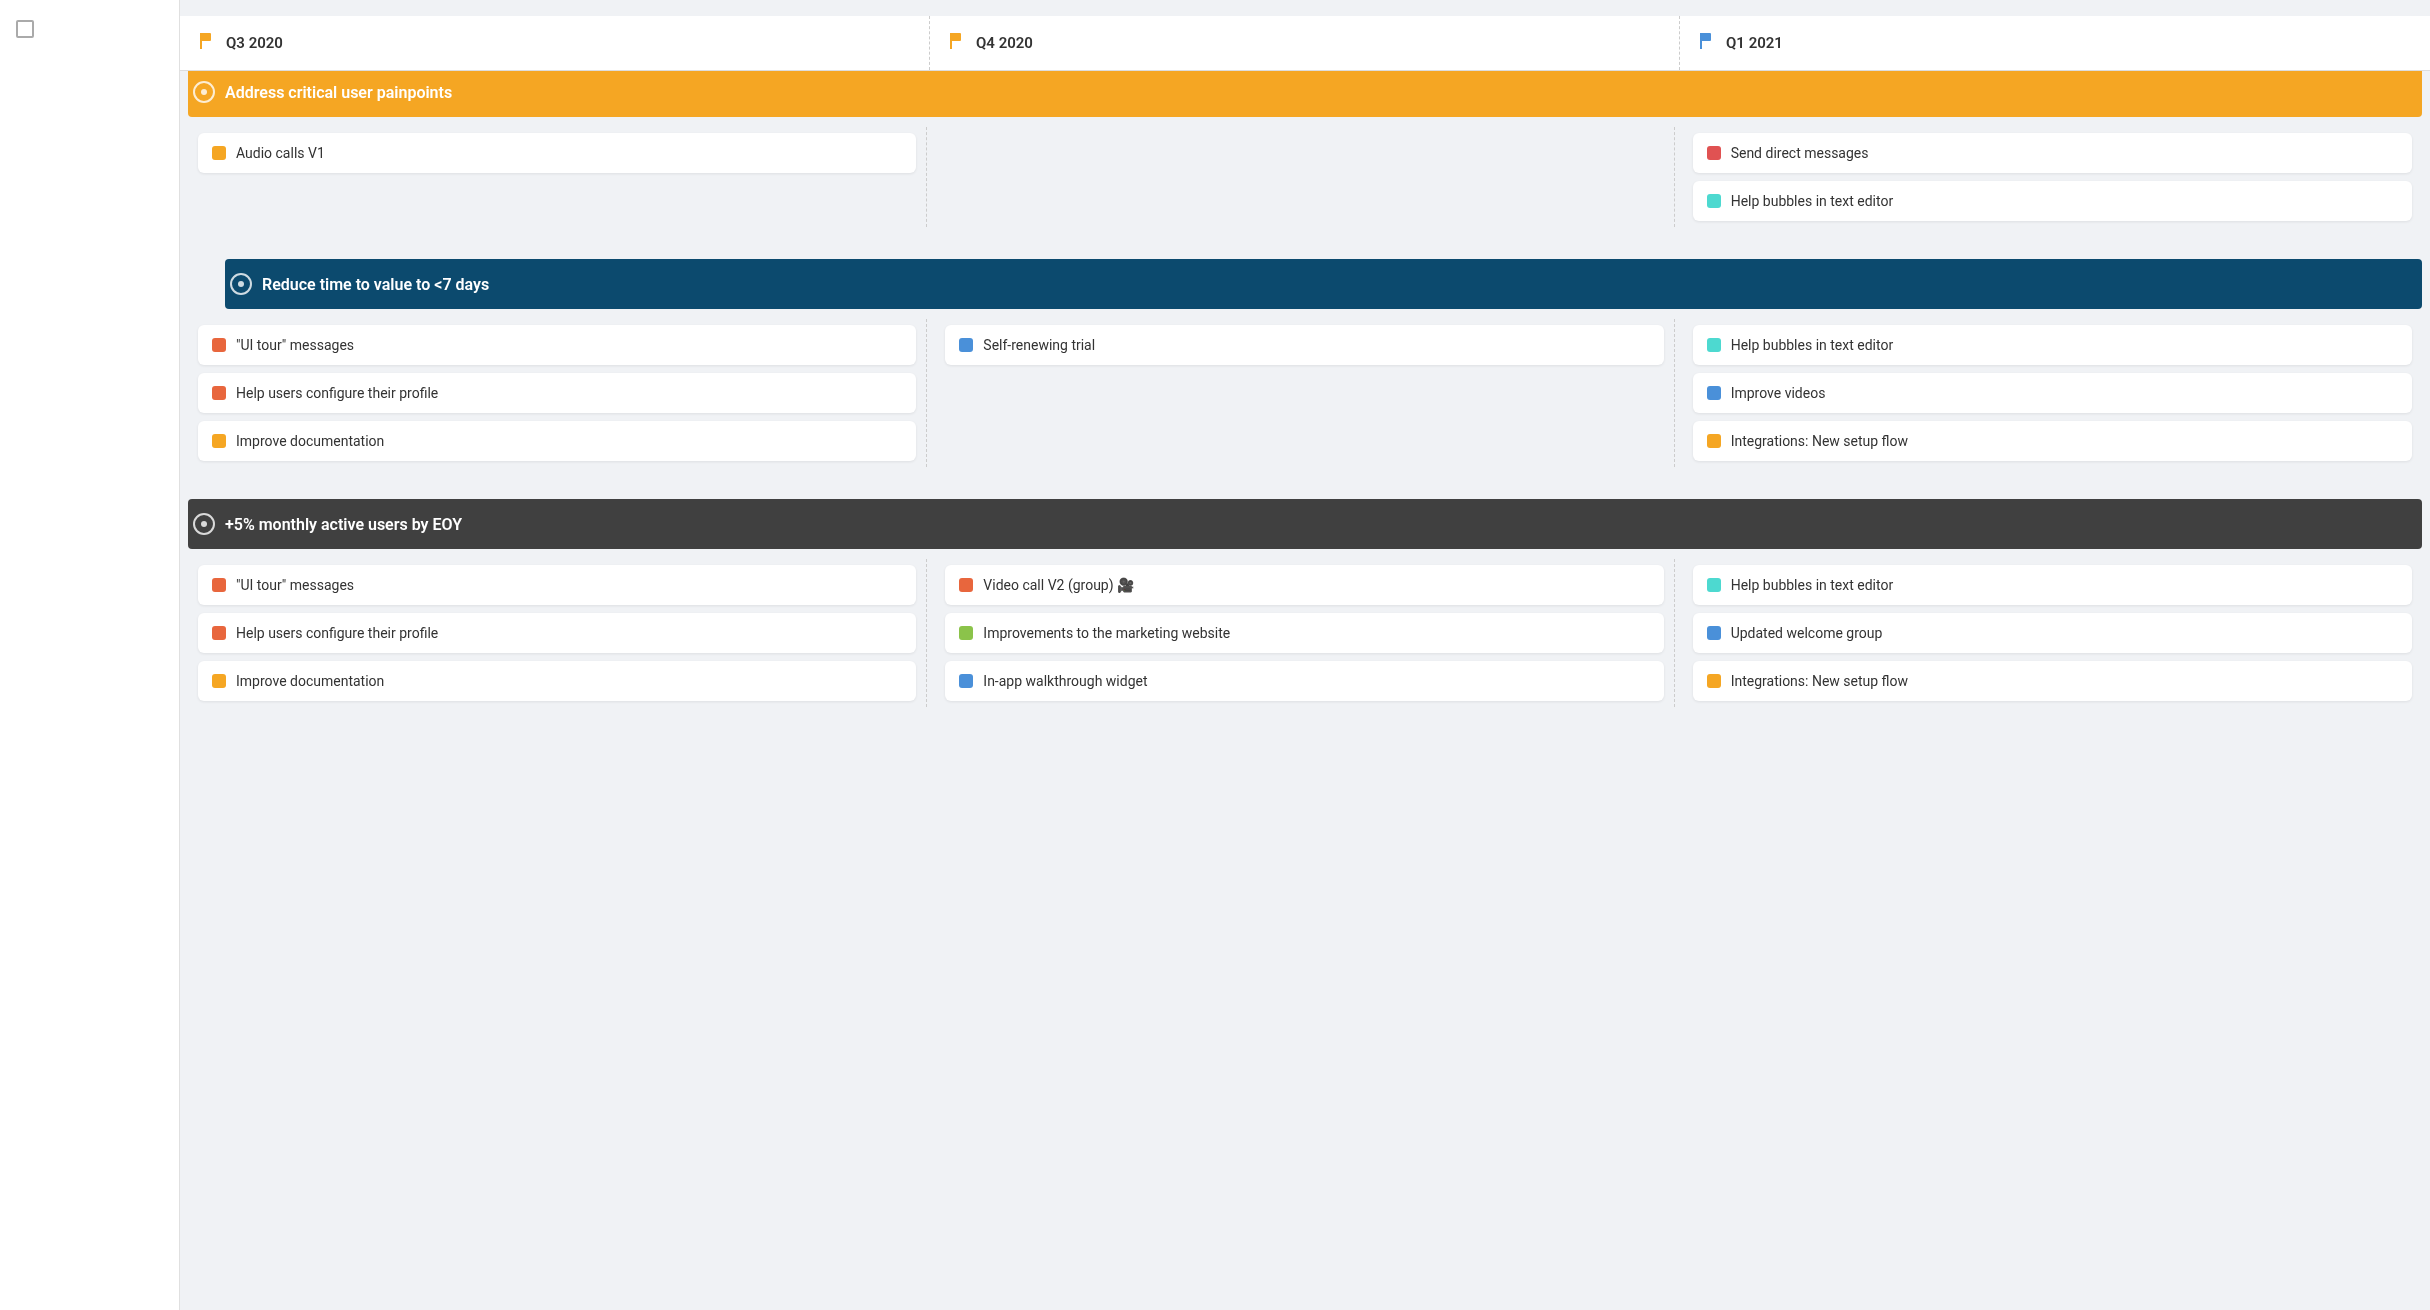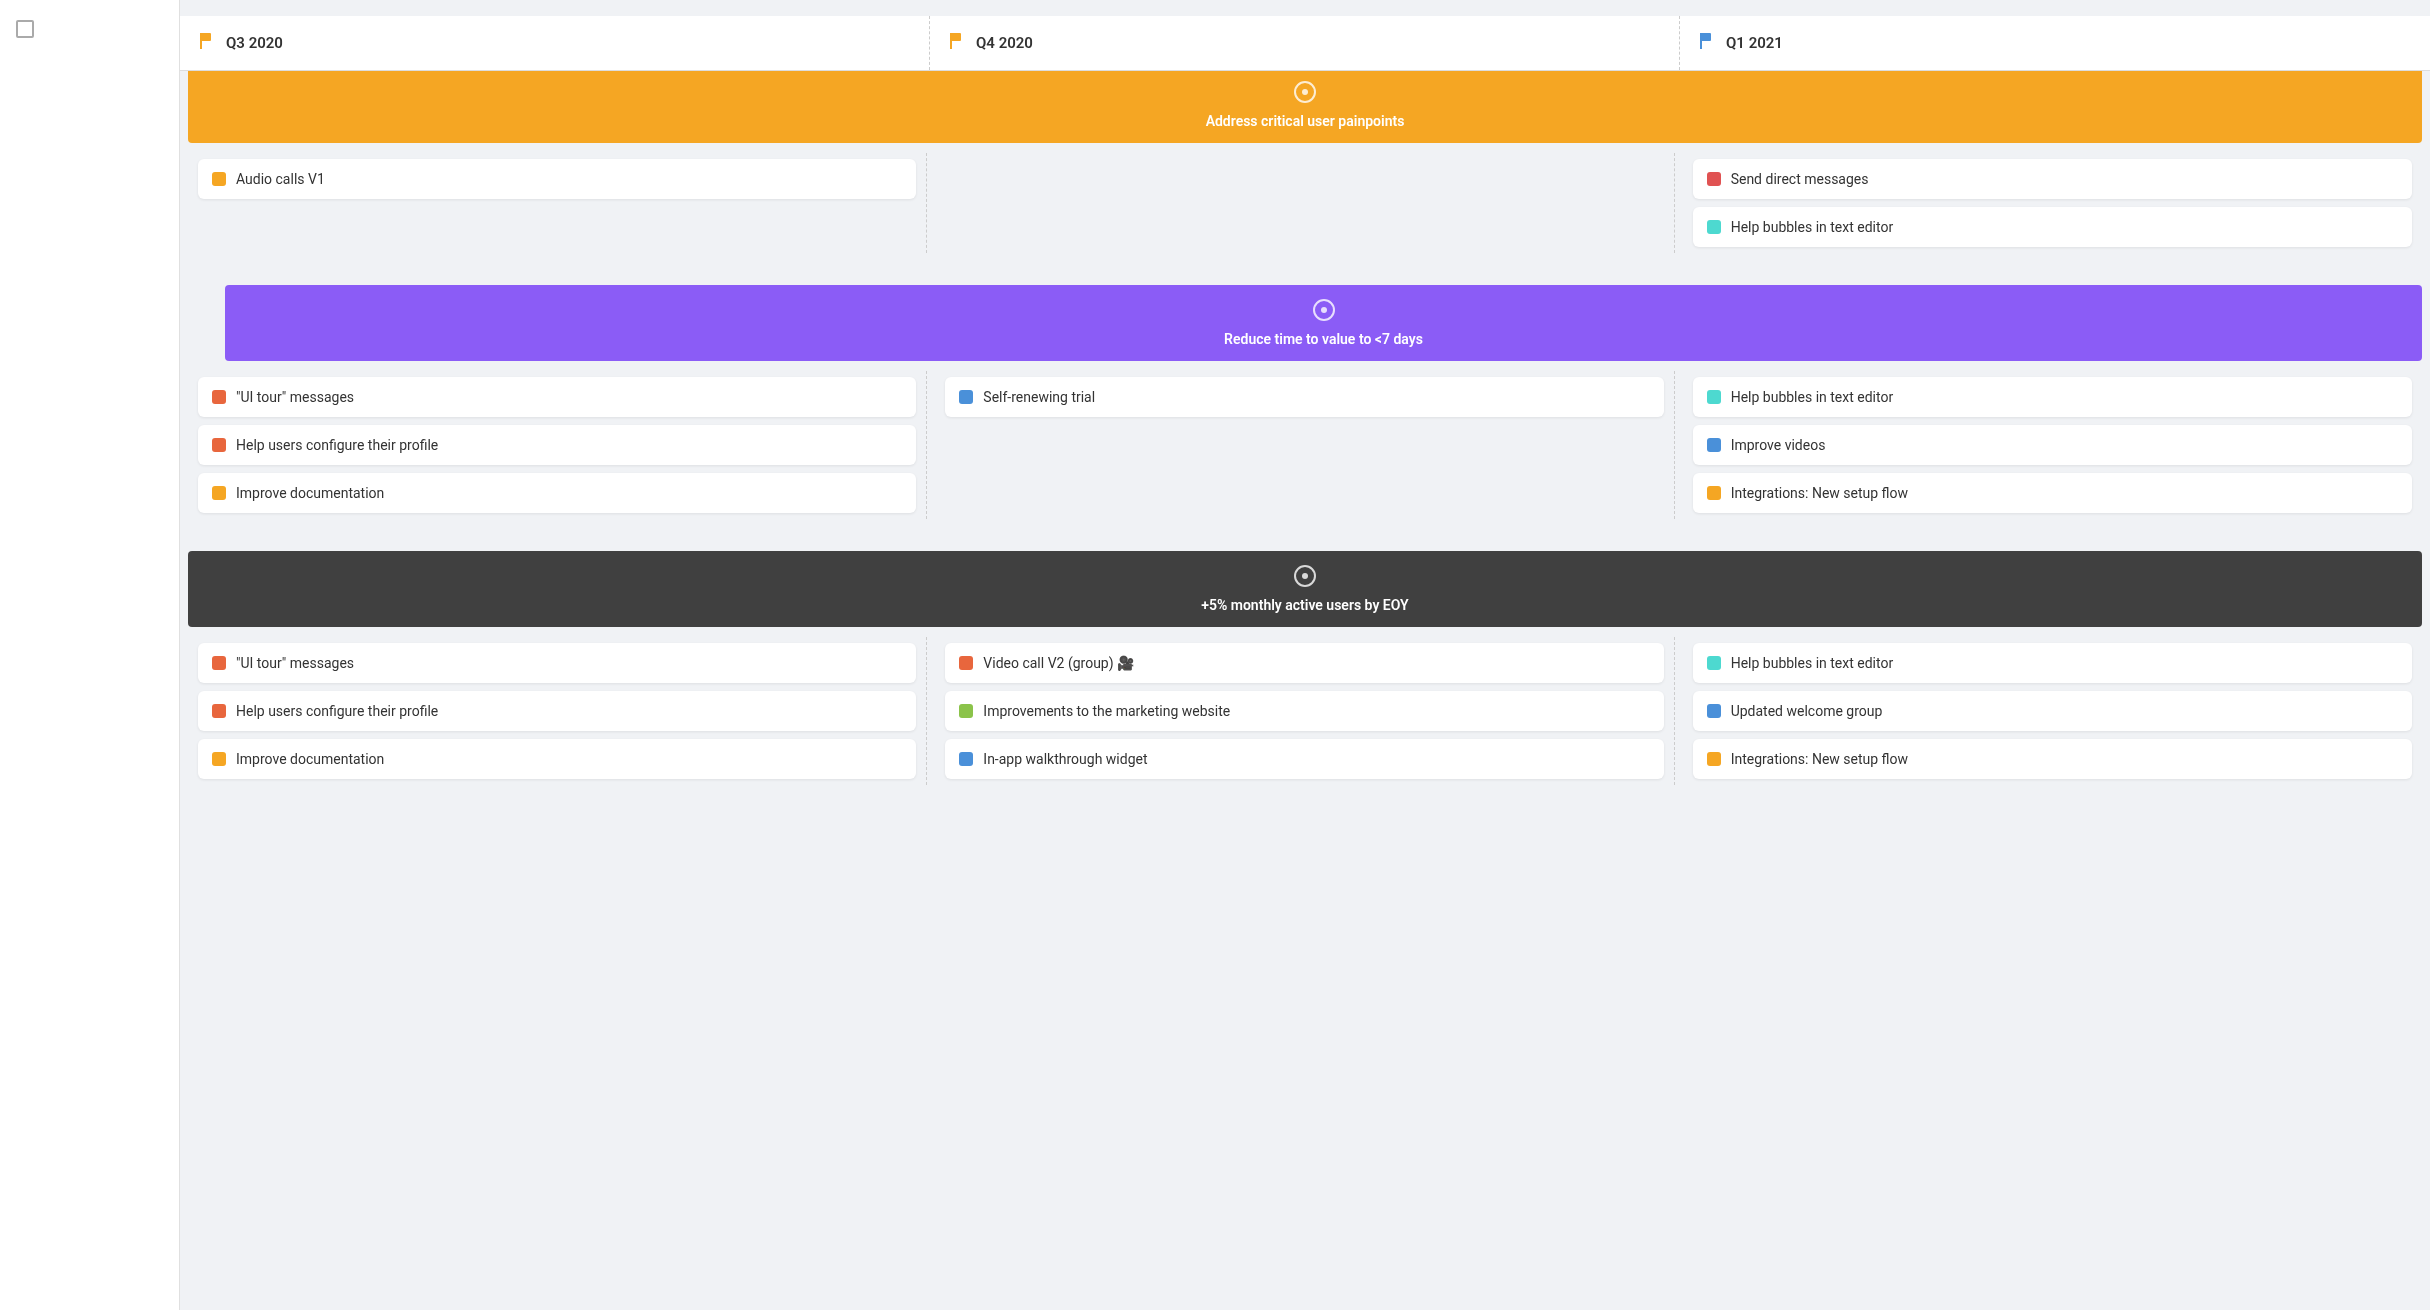--- a/index.html
+++ b/index.html
@@ -73,25 +73,24 @@
     
     .objective-row {
       margin: 12px 0 0 0;
     }
     .objective-banner {
       display: flex;
       align-items: center;
       gap: 10px;
       padding: 14px 5px;
       color: #fff;
-      font-size: 14px;
+      font-size: 16px;
       font-weight: 600;
       border-radius: 4px;
       margin: 0 8px;
-      flex-direction: column;
     }
     .objective-banner .circle-icon {
       width: 22px;
       height: 22px;
       border: 2.5px solid rgba(255,255,255,0.8);
       border-radius: 50%;
       display: flex;
       align-items: center;
       justify-content: center;
       flex-shrink: 0;
@@ -140,21 +139,21 @@
 
     .bg-yellow { background: #f5a623; }
     .bg-orange { background: #e8663d; }
     .bg-blue { background: #4a90d9; }
     .bg-cyan { background: #4dd9d0; }
     .bg-light-green { background: #8bc34a; }
     .bg-red { background: #e05252; }
 
     
     .obj-yellow { background: #f5a623; }
-    .obj-green { background: #8b5cf6; margin-left: 45px; }
+    .obj-green { background: #0c4a6e; margin-left: 45px; }
     .obj-blue { background: #404040; }
   </style>
 </head>
 <body>
 
 <div class="sidebar">
   <div class="sidebar-logo">
     <div class="sidebar-logo-icon"></div>
     <span></span>
   </div>

